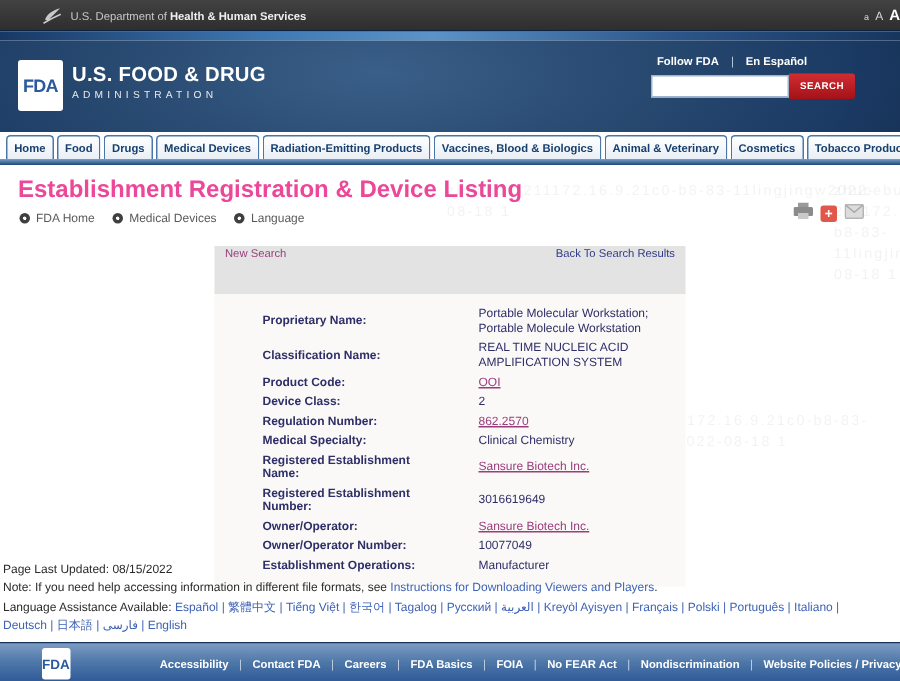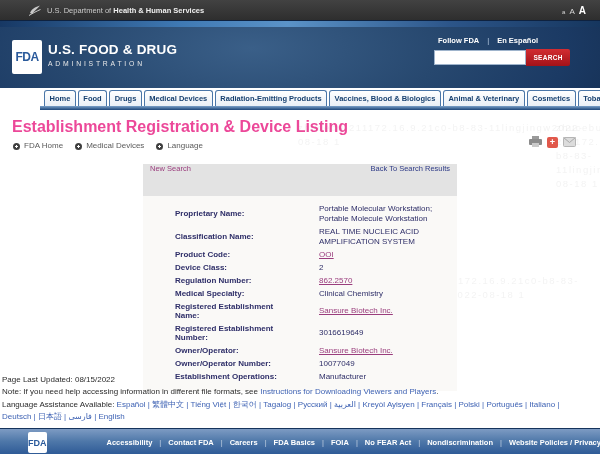--- a/index.html
+++ b/index.html
@@ -1,20 +1,20 @@
 <!DOCTYPE html>
 <html><head>
 <meta charset="utf-8">
 <style>
   * { margin:0; padding:0; box-sizing:border-box; }
   body { font-family:"Liberation Sans", sans-serif; background:#fff; }
   .screen { position:relative; width:600px; height:454px; overflow:hidden; background:#fff; }
 
   
-  .hhs-bar { height:20px; background:linear-gradient(#424242,#2e2e2e); display:flex; align-items:center; padding:0 14px 0 28px; }
+  .hhs-bar { height:20px; background:linear-gradient(#424242,#2e2e2e); display:flex; align-items:center; padding:0 0 0 28px; }
   .hhs-eagle { margin-right:6px; display:inline-flex; }
   .hhs-text { font-size:7.5px; color:#c9c9c9; }
   .hhs-text b { color:#efefef; }
   .font-sizers { margin-left:auto; display:flex; align-items:baseline; gap:4px; color:#d8d8d8; }
   .fs-a1 { font-size:6px; } .fs-a2 { font-size:8px; } .fs-a3 { font-size:10px; font-weight:bold; color:#fff; }
 
   .blue-strip { height:7px; background:linear-gradient(90deg,#173864 0%,#3f79b4 30%,#5b93c8 48%,#2c5589 75%,#16365e 100%); border-top:1px solid #0e2240; }
 
   
   .fda-header { position:relative; height:61px; background:radial-gradient(ellipse 420px 160px at 42% 35%, #3a5f88 0%, #27486f 45%, #1b3a64 75%, #142c4e 100%); }
@@ -23,32 +23,32 @@
   .fda-title .l1 { font-size:13.5px; font-weight:bold; letter-spacing:0.2px; }
   .fda-title .l2 { font-size:6.8px; letter-spacing:2.8px; margin-top:3px; color:#e9e9e9; }
   .header-right { position:absolute; right:30px; top:9px; }
   .follow-row { display:flex; gap:8px; font-size:7.5px; font-weight:bold; color:#fff; margin-bottom:4px; padding-left:4px; }
   .follow-row .hdiv { font-weight:normal; color:#bcd0e6; }
   .search-row { display:flex; align-items:center; }
   .search-input { width:92px; height:15px; border:1px solid #9fb4cc; background:#fff; font-size:8px; padding:0 3px; }
   .search-btn { height:17px; width:44px; border:0; background:linear-gradient(#d22d32,#a31218); color:#fff; font-weight:bold; font-size:6.5px; letter-spacing:0.3px; border-radius:0 2px 2px 0; }
 
   
-  .navwrap { height:22px; background:#fff;padding-left:40px; }
+  .navwrap { height:22px; background:#fff; }
   .nav-tabs { display:flex; padding:2px 0 0 4px; height:18px; }
   .nav-tabs .tab { display:flex; align-items:center; white-space:nowrap; padding:0 4.5px; margin-right:2px; font-size:7.5px; font-weight:bold; color:#17406f; background:linear-gradient(#ffffff,#e9eff6); border:1px solid #4a76a8; border-bottom:none; border-radius:3px 3px 0 0; }
   .nav-underline { height:4px; background:linear-gradient(#7aa0c8,#1d4679); }
 
   
   main { position:relative; height:310px; background:#fff; }
   .wm { position:absolute; color:#8a8a8a; opacity:0.10; font-size:9.5px; line-height:14px; letter-spacing:1.5px; pointer-events:none; }
   .wm1 { left:298px; top:3px; } .wm2 { left:388px; top:156px; } .wm3 { left:556px; top:3px; }
   .page-title { margin:8px 0 0 12px; font-size:16px; font-weight:bold; color:#ec4899; }
   .breadcrumb { display:flex; gap:12px; margin:5px 0 0 13px; align-items:center; }
-  .crumb { display:flex; align-items:flex-end; gap:4px; font-size:8px; color:#5a5a5a; }
+  .crumb { display:flex; align-items:center; gap:4px; font-size:8px; color:#5a5a5a; }
   .crumb-dot { width:7px; height:7px; border-radius:50%; background:radial-gradient(circle at 50% 50%, #ffffff 0 1px, #3f3f3f 1.3px); }
   .title-icons { position:absolute; right:24px; top:15px; display:flex; gap:5px; align-items:center; }
   .share-icon { width:11px; height:11px; background:#e1584b; border-radius:2px; color:#fff; font-size:9px; font-weight:bold; display:flex; align-items:center; justify-content:center; line-height:1; }
 
   
   .result-box { position:absolute; left:143px; top:46px; width:314px; background:#faf9f7; }
   .box-header { height:32px; background:#e3e3e3; display:flex; justify-content:space-between; align-items:flex-start; padding:0 7px; font-size:7.5px; }
   .new-search { color:#9a3d7d; }
   .back-link { color:#2f3b87; }
   .rows { padding:6px 8px 8px 8px;margin-left:24px; }

